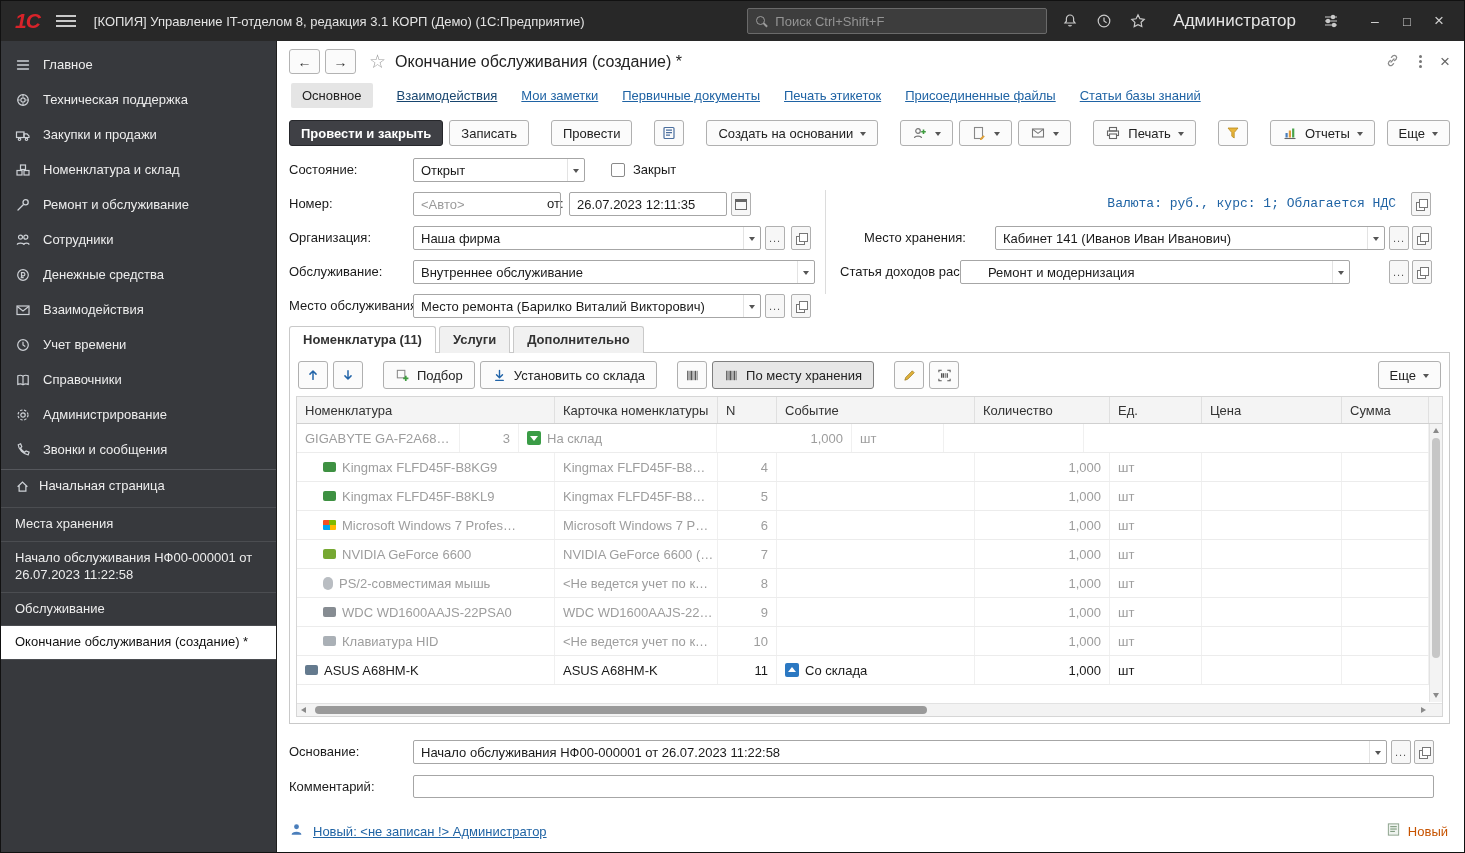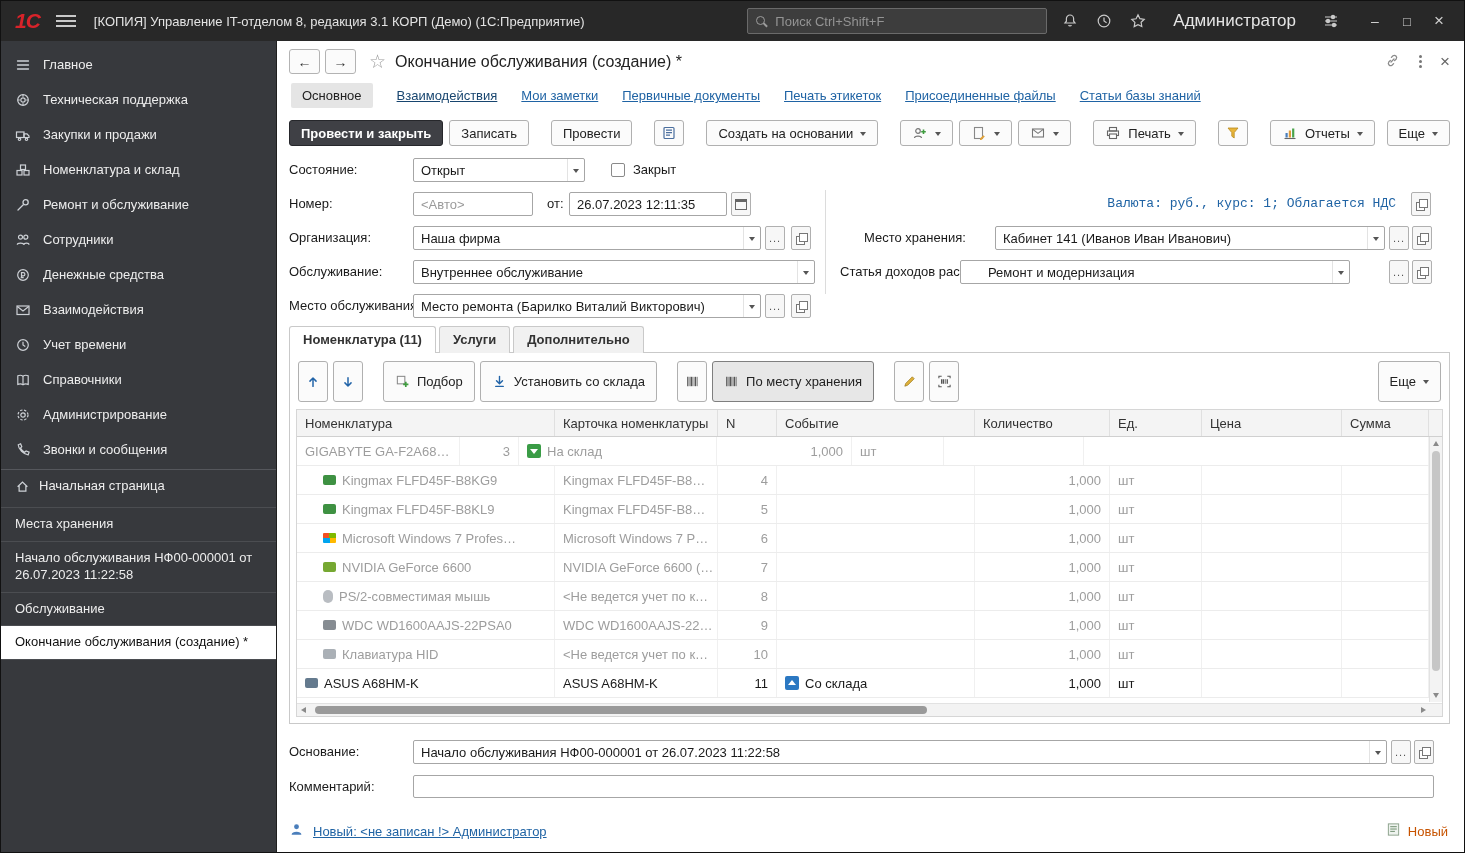--- a/index.html
+++ b/index.html
@@ -78,21 +78,21 @@
   .chk-label { position:absolute; line-height:24px; cursor:pointer; }
   .v-div { position:absolute; width:1px; background:#dcdcdc; }
   .currency { position:absolute; color:#1f63a4; white-space:nowrap; line-height:24px;font-family:Liberation Mono, monospace; }
 
   
   .page-tabs { display:flex; margin:0 14px 0 12px; position:relative; z-index:2;font-weight:bold; }
   .page-tab { padding:5px 13px 6px; border:1px solid #c9c9c9; border-bottom:none; background:#f1f1f1; margin-right:3px; border-radius:3px 3px 0 0; cursor:pointer; color:#333; }
   .page-tab.active { background:#fff; }
   .groupbox { margin:-1px 14px 0 12px; border:1px solid #c9c9c9; padding:6px; height:372px; flex:0 0 372px; display:flex; flex-direction:column; }
   .grid-toolbar { display:flex; align-items:center; gap:5px; padding:2px 2px 7px; }
-  .btn.sm { height:41px; }
+  .btn.sm { height:28px; }
   .btn.pressed { background:#e7e7e7; border-color:#7f7f7f; }
 
   .grid { flex:1; border:1px solid #d6d6d6; position:relative; display:flex; flex-direction:column; overflow:hidden; }
   .grid-head { display:flex; background:#f4f4f4; border-bottom:1px solid #d0d0d0; flex:0 0 27px; padding-right:13px; }
   .hc { display:flex; align-items:center; padding:0 8px; border-right:1px solid #e0e0e0; white-space:nowrap; overflow:hidden; color:#333; }
   .grid-row { display:flex; flex:0 0 29px; border-bottom:1px solid #ececec; padding-right:13px; cursor:pointer; }
   .gc { display:flex; align-items:center; padding:0 8px; border-right:1px solid #f0f0f0; white-space:nowrap; overflow:hidden; gap:6px; }
   .gc.num { justify-content:flex-end; }
   .dim { color:#9d9d9d; }
   .cw1 { width:258px; } .cw2 { width:163px; } .cw3 { width:59px; } .cw4 { width:198px; } .cw5 { width:135px; } .cw6 { width:92px; } .cw7 { width:140px; } .cw8 { flex:1; }
@@ -432,21 +432,21 @@
         <div class="field" style="left:124px;top:2px;width:172px;">
           <span class="tx">Открыт</span>
             <span class="dd">
               <span class="caret"></span>
             </span>
         </div>
         <span class="checkbox" style="left:322px;top:7px;"></span>
         <span class="chk-label" style="left:344px;top:2px;">Закрыт</span>
 
         <span class="f-label" style="left:0;top:36px;">Номер:</span>
-        <div class="field" style="left:124px;top:36px;width:120px;">
+        <div class="field" style="left:124px;top:36px;width:148px;">
           <span class="tx ph">&lt;Авто&gt;</span>
         </div>
         <span class="f-label" style="left:258px;top:36px;">от:</span>
         <div class="field" style="left:280px;top:36px;width:158px;">
           <span class="tx">26.07.2023 12:11:35</span>
         </div>
         <span class="sq-btn" style="left:442px;top:36px;">
             <span class="cal-g"></span>
           </span>
 

